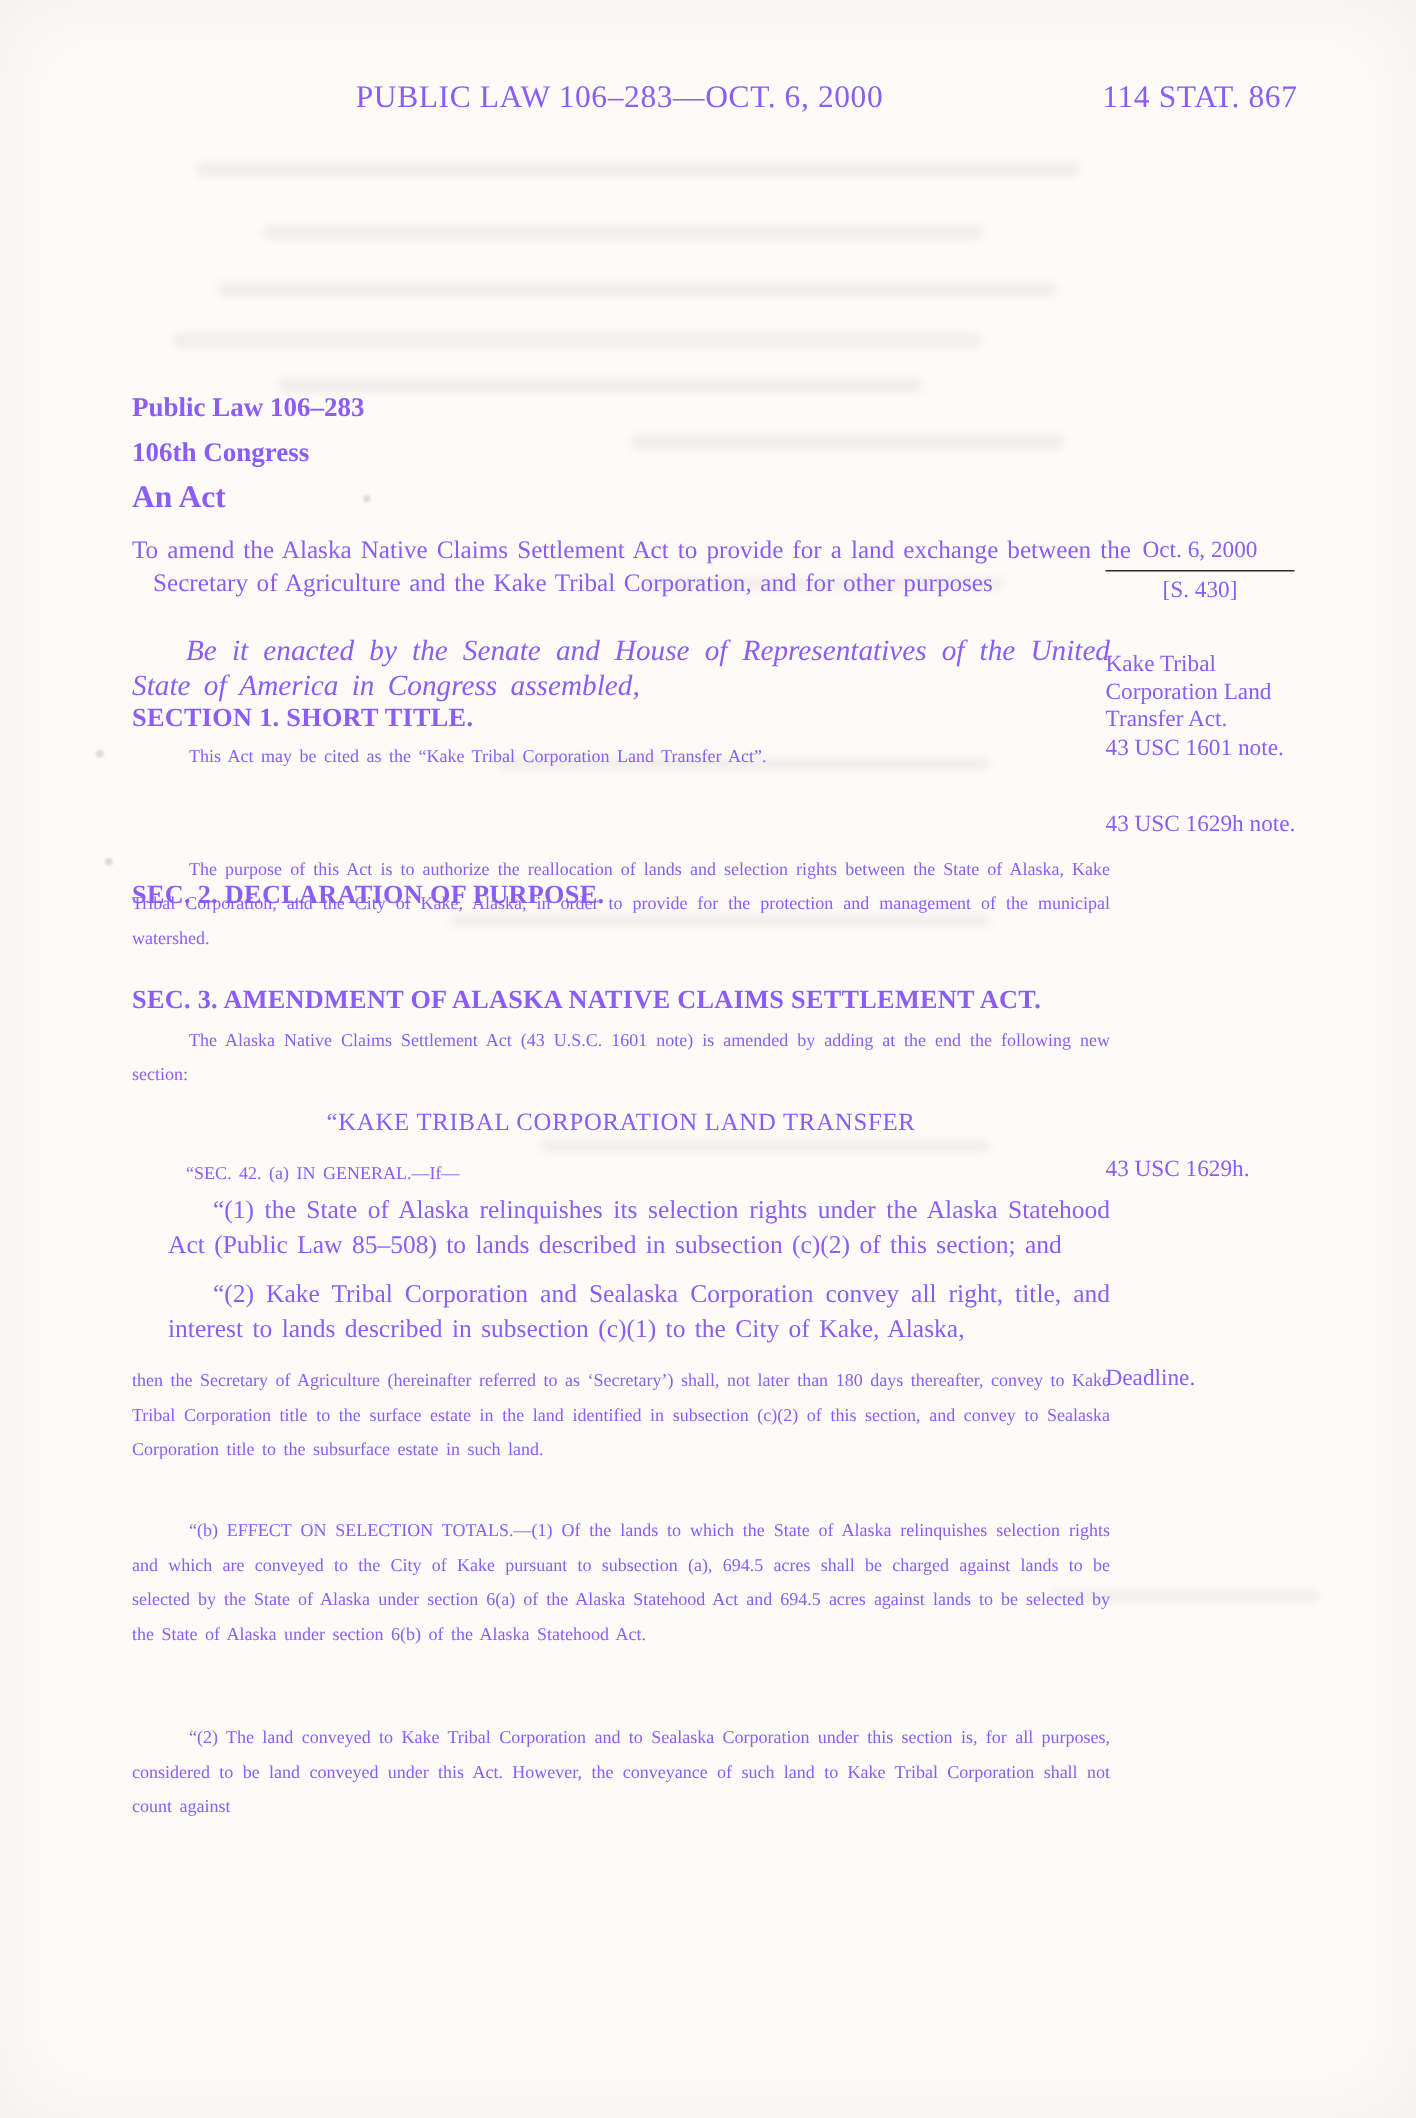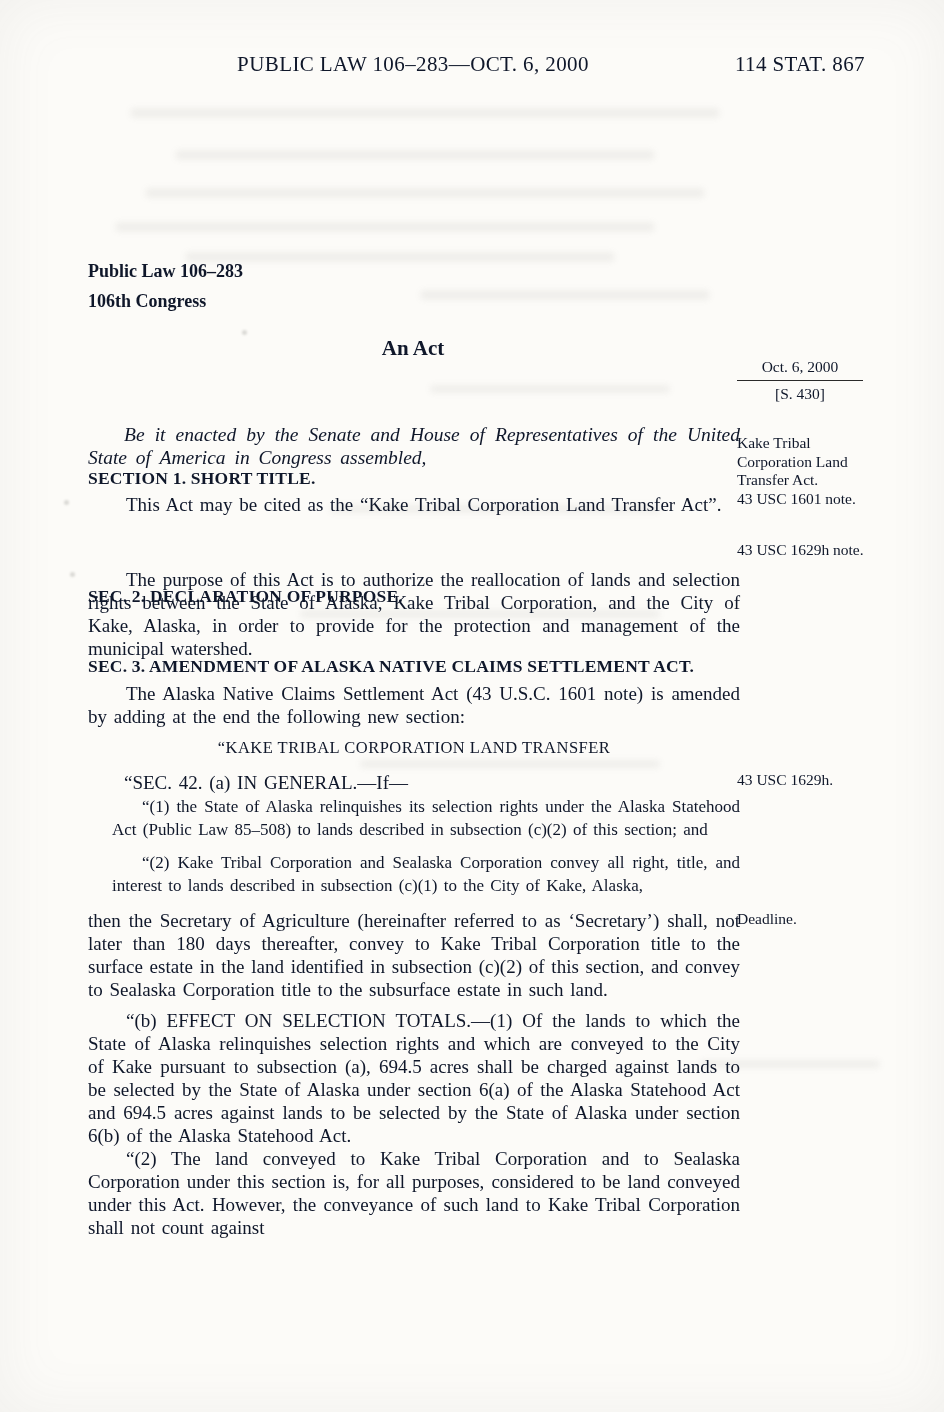--- a/index.html
+++ b/index.html
@@ -6,21 +6,21 @@
   body{
     background:#e8e8e6;
     font-family:"Liberation Serif", serif;
   }
   .page{
     position:relative;
     width:944px;
     height:1412px;
     margin:0 auto;
     background:#fcfbf8;
-    color:#0f172a;
+    color:#8b5cf6;
     overflow:hidden;
     box-shadow:inset 0 0 60px rgba(120,120,110,0.08);
   }
   .abs{position:absolute;}
 
   
   .header-title{
     left:88px; top:52px; width:650px;
     text-align:center;
     font-size:21px;
@@ -36,22 +36,22 @@
   }
 
   
   .law-heading{
     left:88px; top:256px;
     font-size:18px; font-weight:bold;
     line-height:30px;
   }
   .act-title{
     left:88px; top:319px; width:650px;
-    text-align:center;
-    font-size:21px; font-weight:bold;margin-top:17px;
+    text-align:left;
+    font-size:21px; font-weight:bold;
   }
 
   
   .preamble{
     left:88px; top:356px; width:652px;
     font-size:16.8px; line-height:21.5px;
     text-align:justify;
     padding-left:14px; text-indent:-14px;
     word-spacing:1.5px;
   }
@@ -67,21 +67,21 @@
   }
 
   .sec-heading{
     left:88px; width:660px;
     font-size:17.5px; font-weight:bold;
     letter-spacing:0.2px;
     white-space:nowrap;
   }
   .body-par{
     left:88px; width:652px;
-    font-size:19px; line-height:23px;
+    font-size:12px; line-height:23px;
     text-align:justify;
     word-spacing:2px;
   }
   .indent{text-indent:38px;}
 
   .caption{
     left:88px; top:738px; width:652px;
     text-align:center;
     font-size:16.5px;
     letter-spacing:0.5px;
@@ -151,20 +151,21 @@
   <div class="abs header-title">PUBLIC LAW 106–283—OCT. 6, 2000</div>
   <div class="abs header-stat">114 STAT. 867</div>
 
   <div class="abs law-heading">
     <div>Public Law 106–283</div>
     <div>106th Congress</div>
   </div>
 
   <div class="abs act-title">An Act</div>
 
+  <div class="abs preamble">To amend the Alaska Native Claims Settlement Act to provide for a land exchange between the Secretary of Agriculture and the Kake Tribal Corporation, and for other purposes</div>
 
   <div class="abs enacting">Be it enacted by the Senate and House of Representatives of the United State of America in Congress assembled,</div>
 
   <div class="abs sec-heading" style="top:468px;">SECTION 1. SHORT TITLE.</div>
   <div class="abs body-par indent" style="top:493px;">This Act may be cited as the “Kake Tribal Corporation Land Transfer Act”.</div>
 
   <div class="abs sec-heading" style="top:542px;margin-top:44px;">SEC. 2. DECLARATION OF PURPOSE.</div>
   <div class="abs body-par indent" style="top:568px;">The purpose of this Act is to authorize the reallocation of lands and selection rights between the State of Alaska, Kake Tribal Corporation, and the City of Kake, Alaska, in order to provide for the protection and management of the municipal watershed.</div>
 
   <div class="abs sec-heading" style="top:656px;">SEC. 3. AMENDMENT OF ALASKA NATIVE CLAIMS SETTLEMENT ACT.</div>

